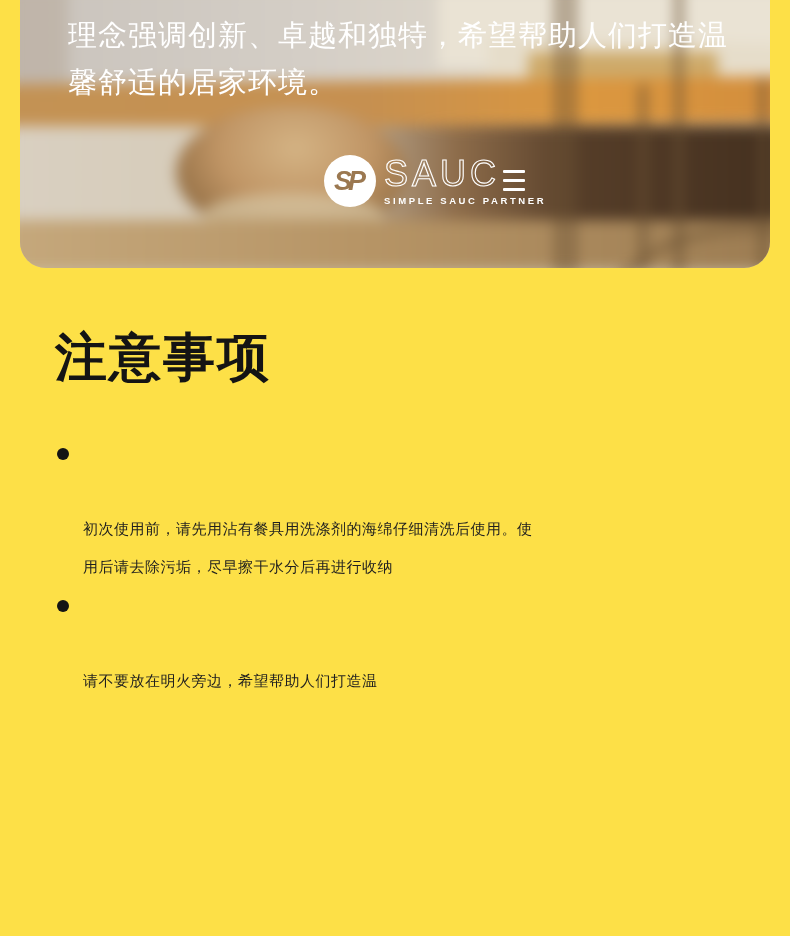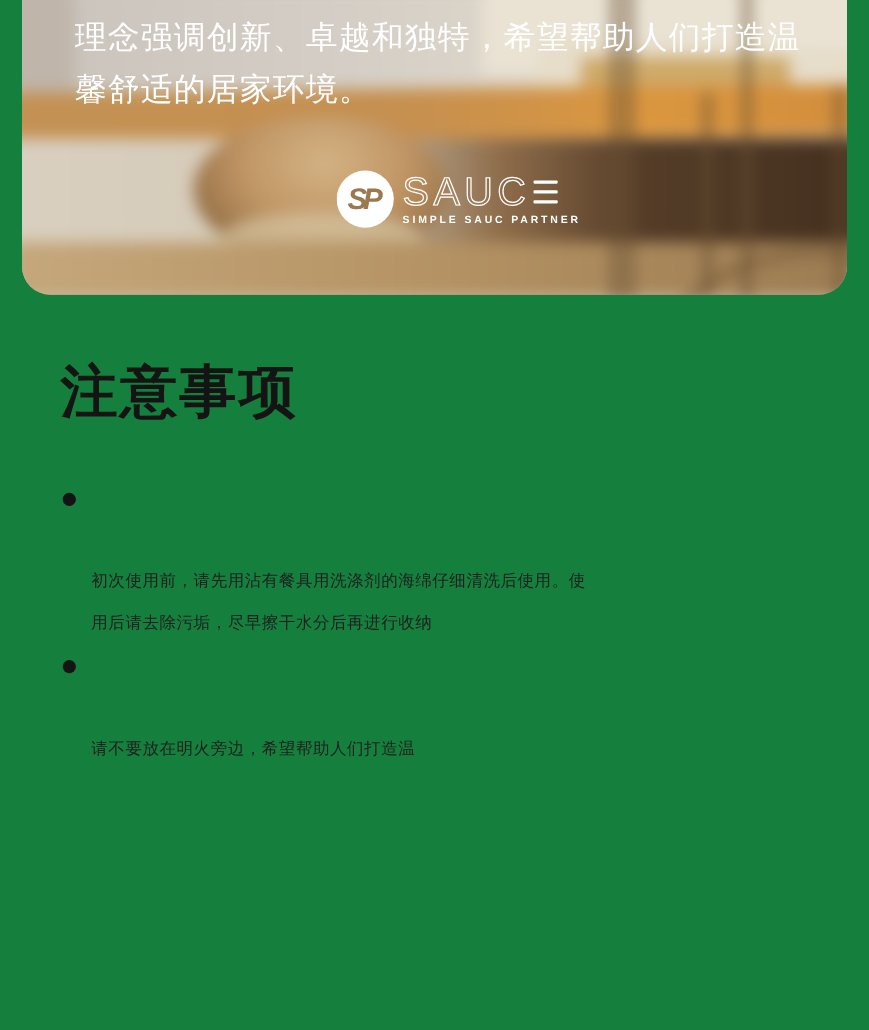--- a/index.html
+++ b/index.html
@@ -2,21 +2,21 @@
 <html><head>
 <meta charset="utf-8">
 <style>
   * { margin: 0; padding: 0; box-sizing: border-box; }
   html, body { background: #ffffff; }
   body {
     width: 790px; height: 936px;
     font-family: "Liberation Sans", "DejaVu Sans", sans-serif;
     position: relative; overflow: hidden;
   }
-  .page { position: absolute; inset: 0; background: #15803d; }
+  .page { position: absolute; inset: 0; background: #fde047; }
 
   
   .hero {
     position: absolute; left: 20px; top: 0;
     width: 750px; height: 268px;
     border-radius: 0 0 26px 26px;
     overflow: hidden;
     background: #cbbfa9;
   }
   .photo { position: absolute; inset: -12px; filter: blur(7px); }
@@ -51,31 +51,31 @@
   .mleg5  { left: 752px; top: 90px; height: 196px; }
   .mbase  { left: 600px; top: 238px; width: 290px; height: 170px; border-radius: 50%;
             background: transparent; border: 6px solid rgba(112,86,54,.8); }
 
   .hero-overlay {
     position: absolute; left: 48px; top: 12px; width: 670px;
     color: #ffffff; font-size: 29px; line-height: 47px;
     font-weight: 500; letter-spacing: 1px; white-space: pre-line;
   }
 
-  .logo { position: absolute; left: 286px; top: 155px; display: flex; align-items: flex-start; }
+  .logo { position: absolute; left: 304px; top: 155px; display: flex; align-items: flex-start; }
   .logo-circle {
     width: 52px; height: 52px; border-radius: 50%; background: #ffffff;
     display: flex; align-items: center; justify-content: center; flex: 0 0 auto;
   }
   .logo-circle span {
     font-size: 27px; font-weight: 700; font-style: italic;
     letter-spacing: -4px; color: #9b7850; padding-right: 4px;
   }
   .logo-right { margin-left: 8px; padding-top: 2px; }
-  .logo-name-row { display: flex; align-items: flex-start; }
+  .logo-name-row { display: flex; align-items: flex-end; }
   .logo-name {
     color: #ffffff; font-size: 36px; line-height: 34px; font-weight: 400; letter-spacing: 4px;
   }
   @supports (-webkit-text-stroke: 1px #fff) {
     .logo-name { color: transparent; -webkit-text-stroke: 1.1px #ffffff; }
   }
   .e-icon { display: inline-flex; flex-direction: column; gap: 6px; margin: 7px 0 0 3px; }
   .e-icon i { display: block; width: 22px; height: 3px; background: #ffffff; border-radius: 1px; }
   .logo-tagline {
     margin-top: 4px; color: #ffffff; font-size: 9.5px; font-weight: 700;

